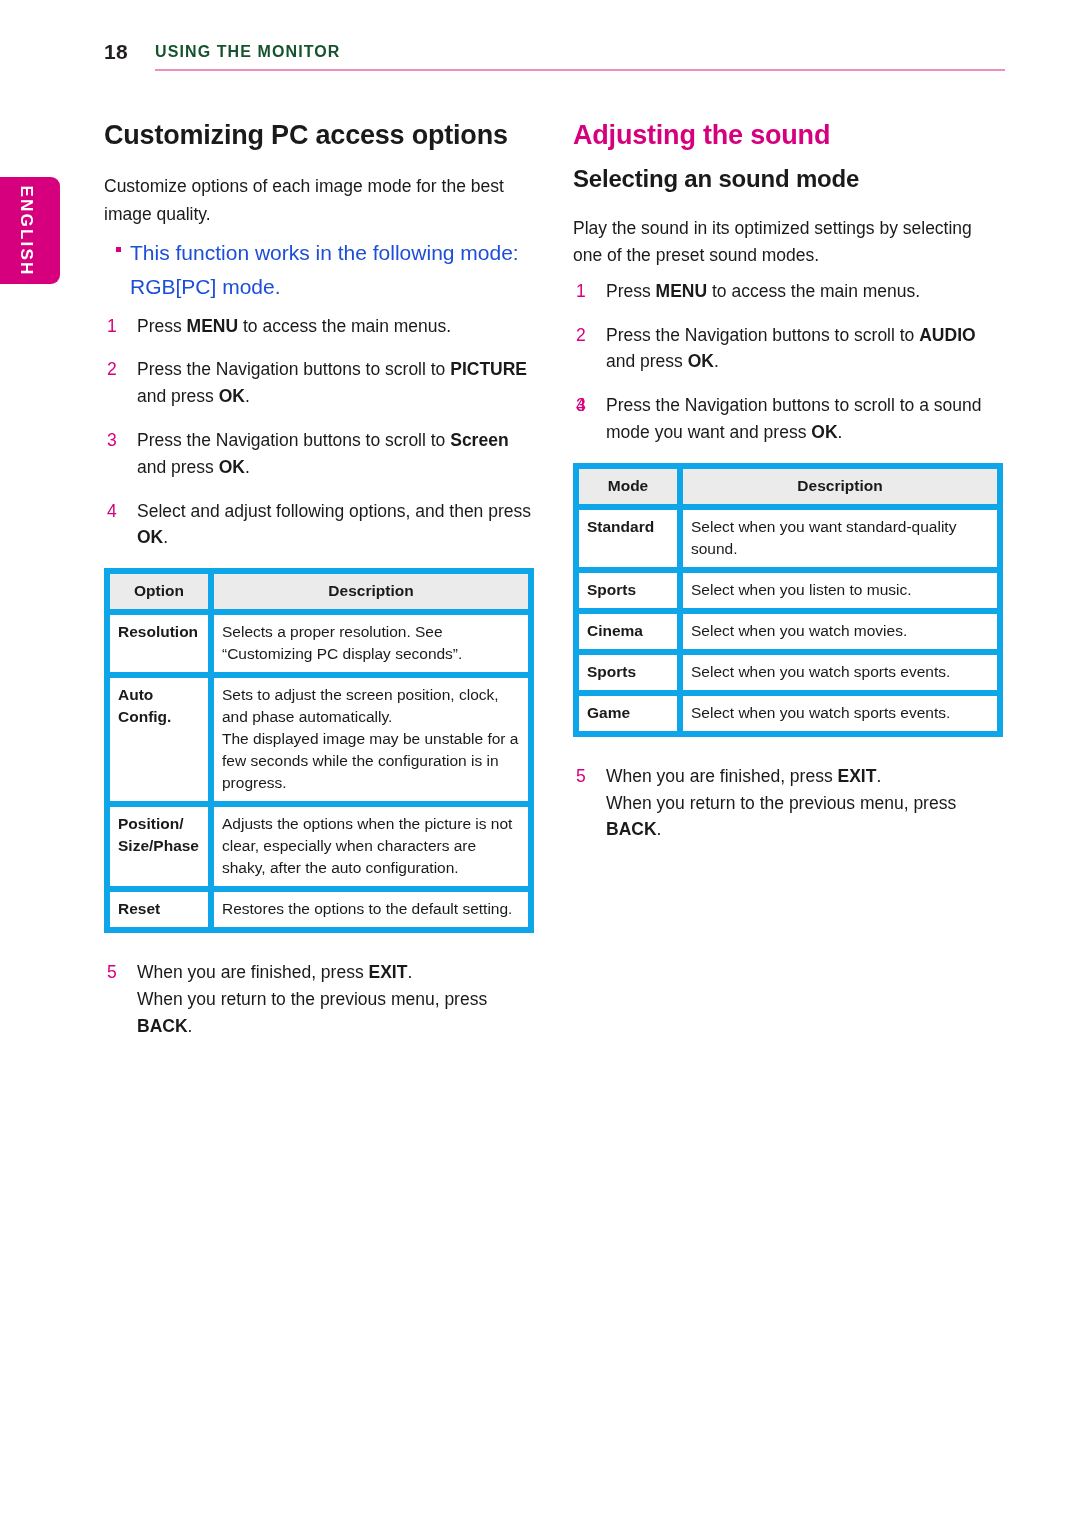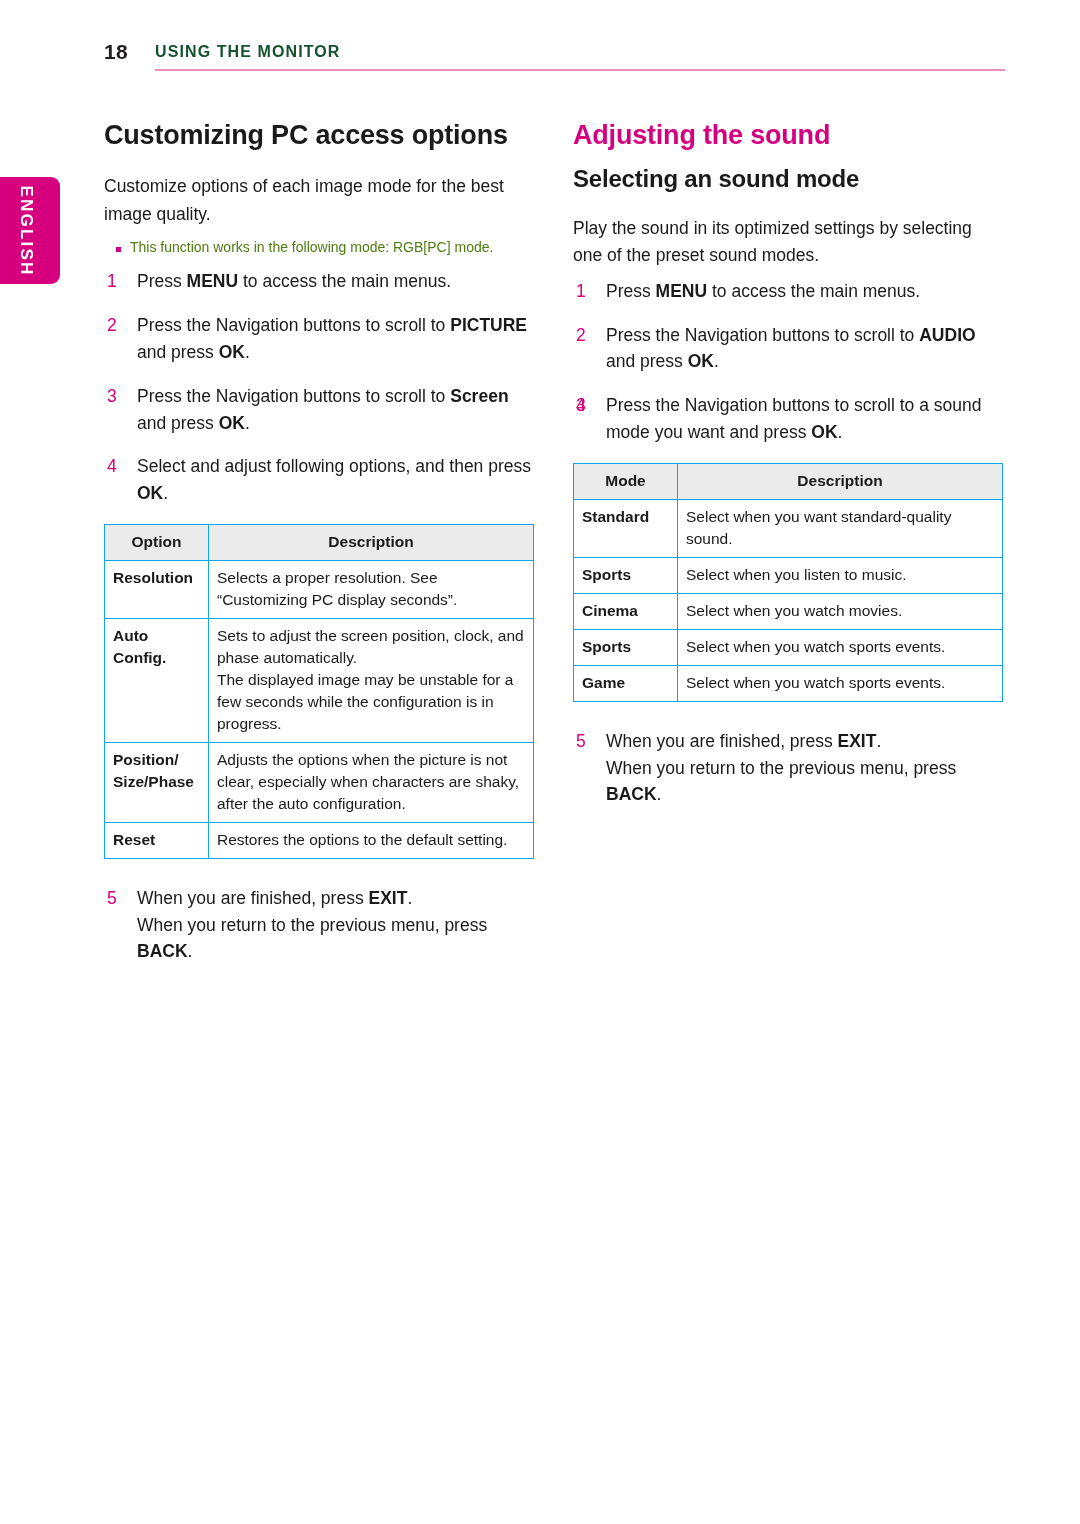--- a/index.html
+++ b/index.html
@@ -111,23 +111,23 @@
   }
 
   ul.note-list {
     margin: 0 0 10px 0;
     padding: 0;
     list-style: none;
   }
   ul.note-list li {
     position: relative;
     padding-left: 26px;
-    font-size: 14px;
+    font-size: 21px;
     line-height: 1.58;
-    color: #4d7c0f;
+    color: #1d4ed8;
     margin-bottom: 2px;
   }
   ul.note-list li::before {
     content: "";
     position: absolute;
     left: 12px;
     top: 11px;
     width: 5px;
     height: 5px;
     background: #d6007f;
@@ -167,21 +167,21 @@
 
   
   table.opt-table {
     border-collapse: collapse;
     width: 430px;
     table-layout: fixed;
     margin: 14px 0 0 0;
   }
   table.opt-table th,
   table.opt-table td {
-    border: 1px solid #0ea5e9;
+    border: 6px solid #0ea5e9;
     vertical-align: top;
     padding: 6px 8px 7px 8px;
     font-size: 15.5px;
     line-height: 1.42;
     color: #1a1a1a;
   }
   table.opt-table th {
     background: #ebebeb;
     text-align: center;
     font-weight: bold;

